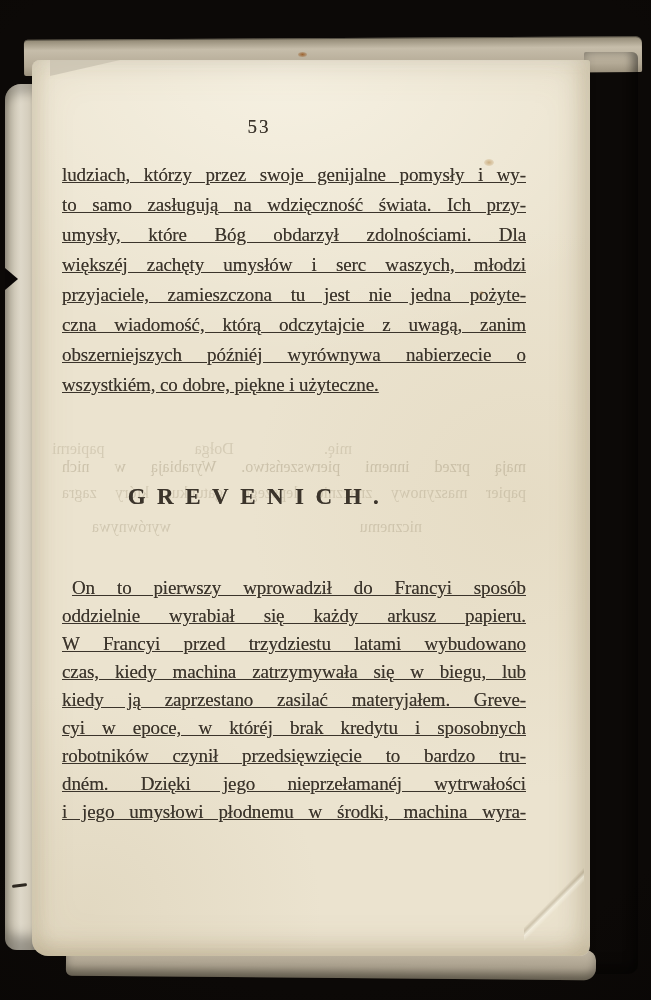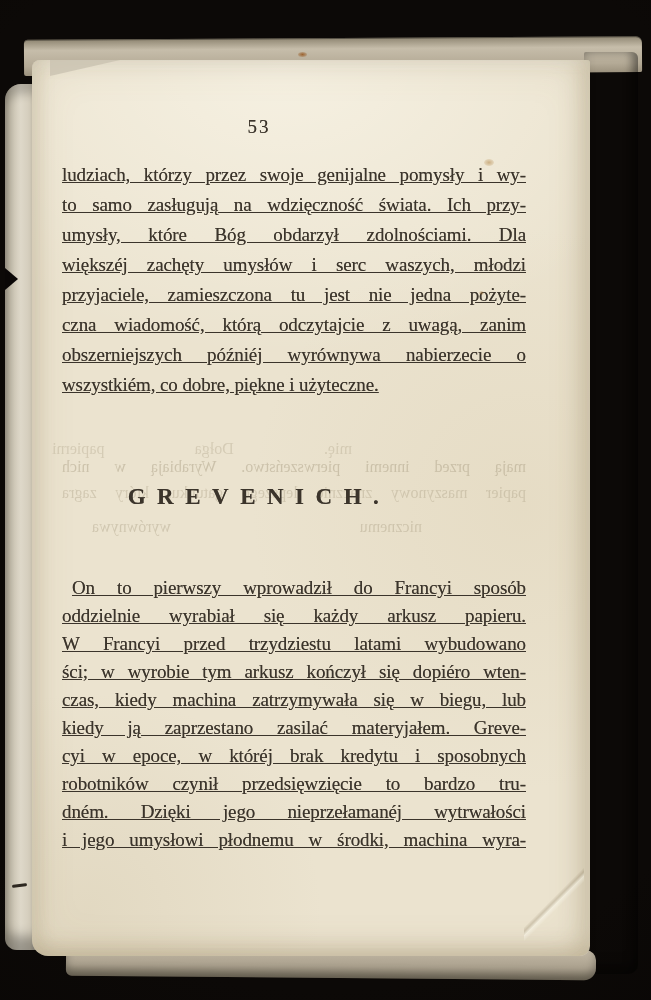--- a/index.html
+++ b/index.html
@@ -144,21 +144,20 @@
       <div class="ln">obszerniejszych późniéj wyrównywa nabierzecie o</div>
       <div class="ln endpara">wszystkiém, co dobre, piękne i użyteczne.</div>
     </div>
 
     <div class="heading ink">GREVENICH.</div>
 
     <div class="para para2 ink">
       <div class="ln indent">On to pierwszy wprowadził do Francyi sposób</div>
       <div class="ln">oddzielnie wyrabiał się każdy arkusz papieru.</div>
       <div class="ln">W Francyi przed trzydziestu latami wybudowano</div>
-      <div class="ln">ści; w wyrobie tym arkusz kończył się dopiéro wten-</div>
       <div class="ln">czas, kiedy machina zatrzymywała się w biegu, lub</div>
       <div class="ln">kiedy ją zaprzestano zasilać materyjałem. Greve-</div>
       <div class="ln">cyi w epoce, w któréj brak kredytu i sposobnych</div>
       <div class="ln">robotników czynił przedsięwzięcie to bardzo tru-</div>
       <div class="ln">dném. Dzięki jego nieprzełamanéj wytrwałości</div>
       <div class="ln">i jego umysłowi płodnemu w środki, machina wyra-</div>
     </div>
 
     <div class="stain stain2"></div>
     <div class="stain stain3"></div>

